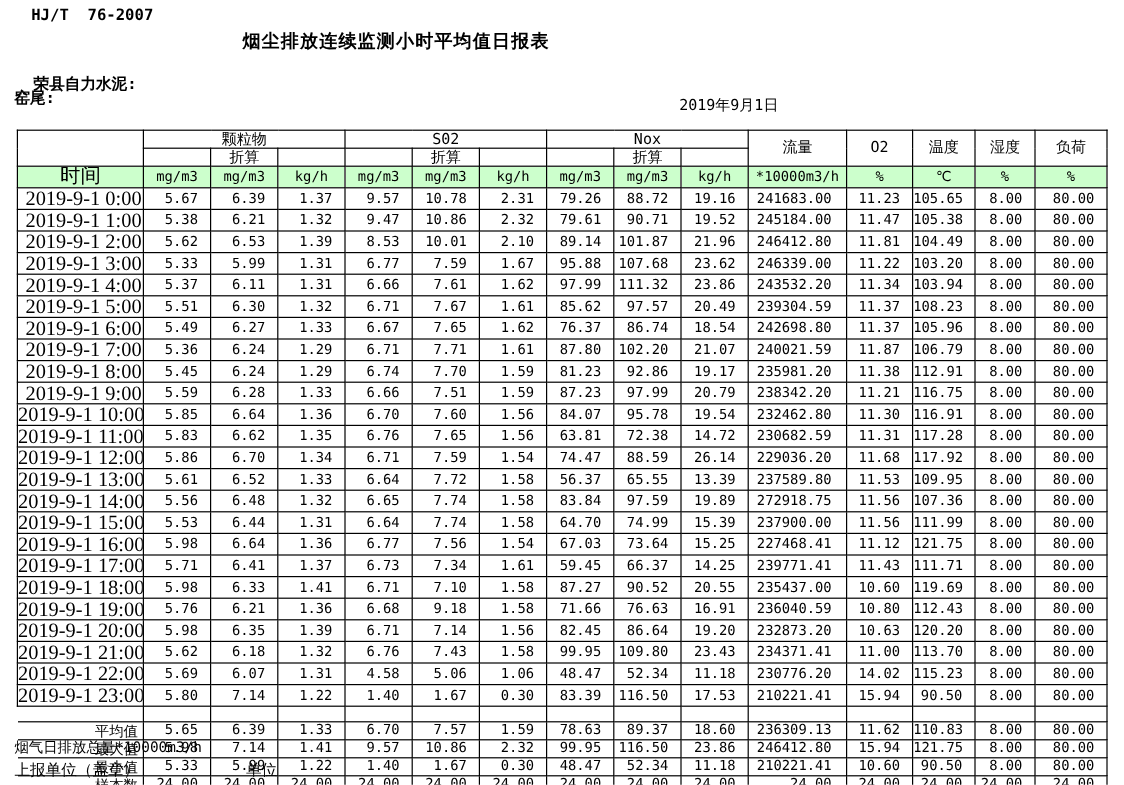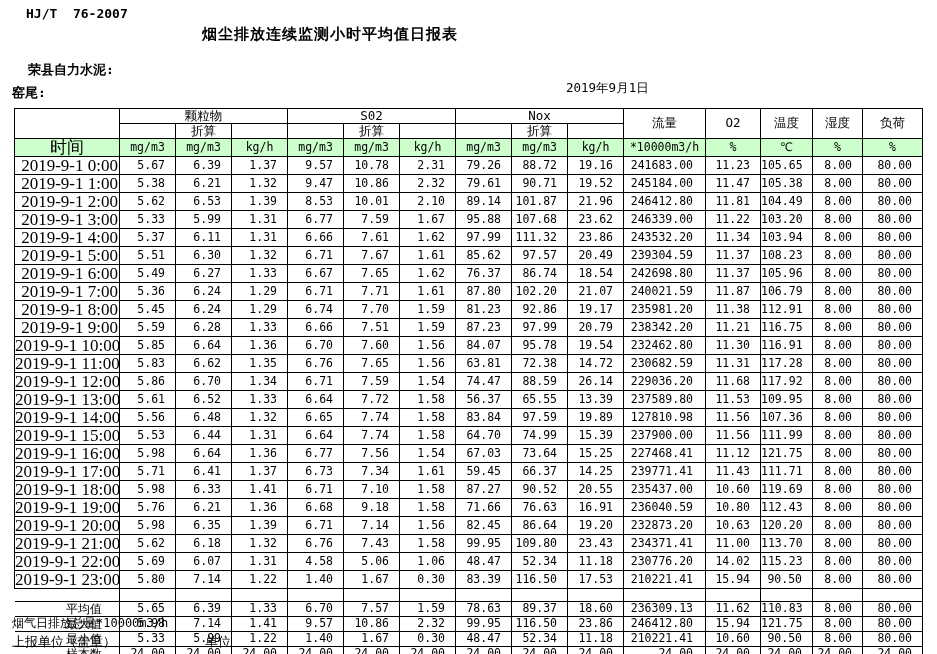--- a/index.html
+++ b/index.html
@@ -4,38 +4,38 @@
 <style>
   html,body{margin:0;padding:0;}
   body{
     width:937px;height:654px;background:#ffffff;color:#000;
     font-family:"DejaVu Sans Mono","DejaVu Sans",monospace;
     position:relative;overflow:hidden;
   }
   .hjt{position:absolute;left:14px;top:6px;font-weight:bold;font-size:13px;white-space:pre;padding-left:12px;}
   .title{position:absolute;left:0;top:25px;width:660px;text-align:center;font-weight:bold;font-size:15px;letter-spacing:1px;}
   .company{position:absolute;left:28px;top:61px;font-weight:bold;font-size:13px;}
-  .kiln{position:absolute;left:12px;top:84px;font-weight:bold;font-size:13px;}
+  .kiln{position:absolute;left:12px;top:73px;font-weight:bold;font-size:13px;}
   .date{position:absolute;left:566px;top:80px;font-size:12.5px;}
   table.report{
     position:absolute;left:14px;top:108px;width:908px;
     border-collapse:collapse;table-layout:fixed;
   }
   .report th,.report td{
     border:1px solid #000;padding:0;line-height:1;
     white-space:nowrap;overflow:hidden;
   }
   .report th{font-weight:normal;font-size:12.5px;height:14px;text-align:center;}
   .report td.g{font-size:11.5px;text-align:center;height:16px;}
   .report td.g.t-lab{font-size:17px;}
   .report tbody td{font-size:11.5px;height:13px;}
   .report td.num{text-align:right;padding-right:10px;}
   .report td.flow{padding-right:12px;}
   .report td.t{text-align:right;padding-right:1px;font-size:17px;font-family:Liberation Serif, serif;}
-  .report td.lab{text-align:right;padding-right:17px;font-size:12px;border-left:none;background:#fff;}
+  .report td.lab{text-align:right;padding-right:4px;font-size:12px;border-left:none;background:#fff;}
   .report td.lab.left{text-align:left;padding-left:1px;}
   .report td.nob{border:none;}
   .report tr.sep td{height:12px;}
   .report tr.sum td{height:14px;}
   .f1{position:absolute;left:12px;top:615px;font-size:12px;}
   .f2{position:absolute;left:12px;top:633px;font-size:13px;}
   .f3{position:absolute;left:205px;top:633px;font-size:13px;}
 </style>
 </head>
 <body>
@@ -348,21 +348,21 @@
         <td class="t">2019-9-1 14:00</td>
         <td class="num">5.56</td>
         <td class="num">6.48</td>
         <td class="num">1.32</td>
         <td class="num">6.65</td>
         <td class="num">7.74</td>
         <td class="num">1.58</td>
         <td class="num">83.84</td>
         <td class="num">97.59</td>
         <td class="num">19.89</td>
-        <td class="num flow">127810.98</td>
+        <td class="num flow">272918.75</td>
         <td class="num">11.56</td>
         <td class="num">107.36</td>
         <td class="num">8.00</td>
         <td class="num">80.00</td>
       </tr>
       <tr>
         <td class="t">2019-9-1 15:00</td>
         <td class="num">5.53</td>
         <td class="num">6.44</td>
         <td class="num">1.31</td>

